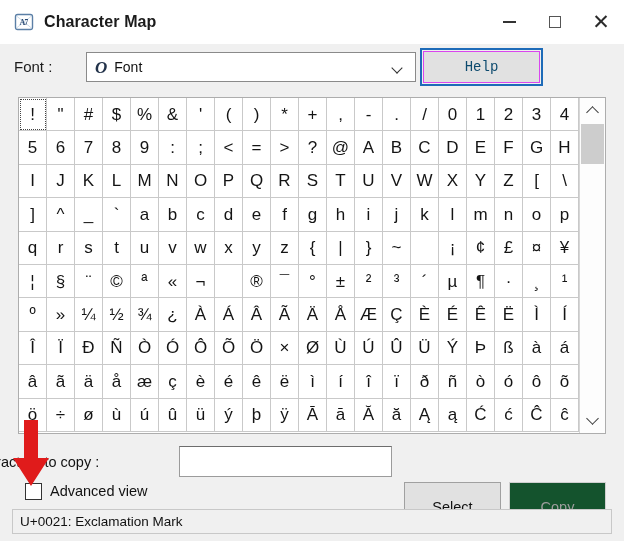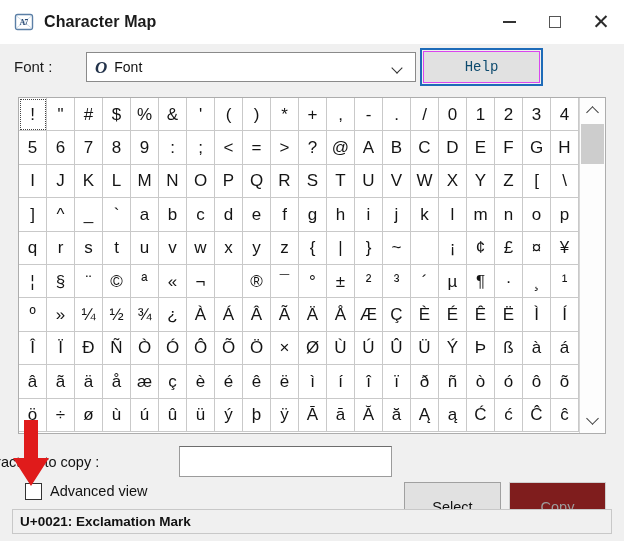--- a/index.html
+++ b/index.html
@@ -282,21 +282,21 @@
   }
   .btn.select-btn {
     left: 404px;
     width: 97px;
   }
   .btn.copy-btn {
     left: 509px;
     width: 97px;
     color: #9d9d9d;
     border-color: #cfcfcf;
-    background: #7f1d1d;
+    background: #14532d;
   }
 
   .adv-row {
     position: absolute;
     left: 8px;
     top: 483px;
     width: 624px;
     height: 26px;
     display: flex;
     align-items: flex-start;
@@ -320,21 +320,20 @@
     position: absolute;
     left: 12px;
     top: 509px;
     width: 600px;
     height: 25px;
     background: #f0f0f0;
     border: 1px solid #c8c8c8;
     box-sizing: border-box;
     display: flex;
     align-items: center;
-    font-weight: bold;
   }
   .status-text {
     font-size: 13.5px;
     color: #111;
     margin-left: 7px;
     white-space: nowrap;
   }
 
   
   .anno-arrow {

